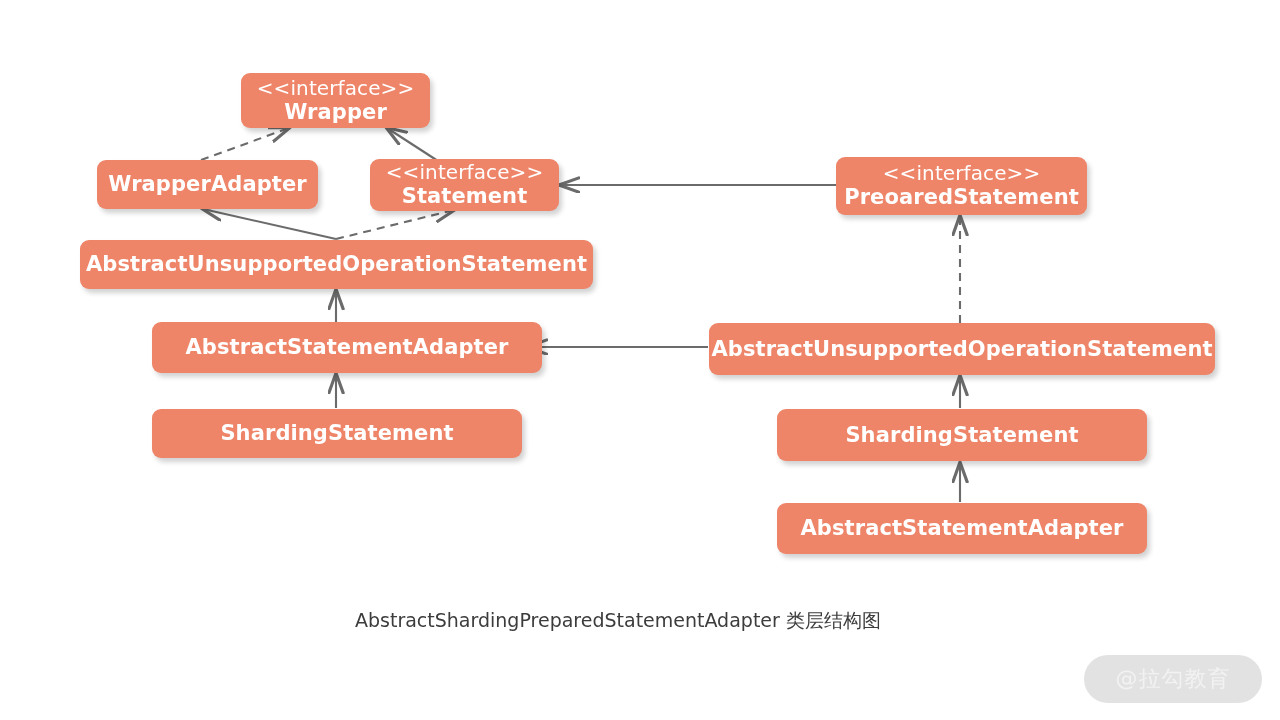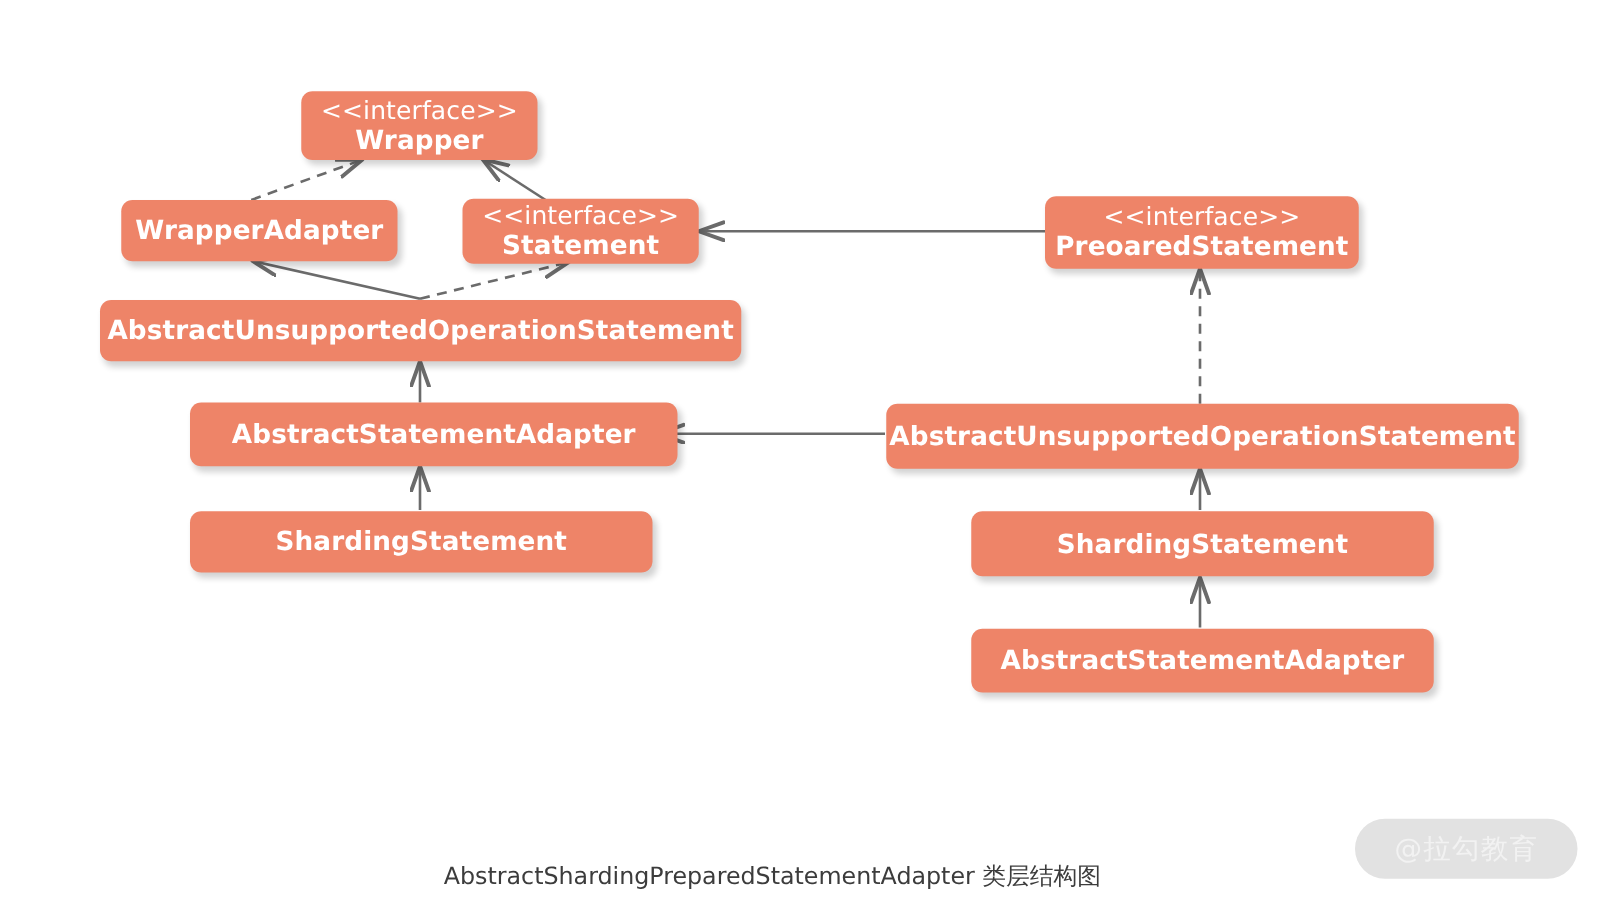--- a/index.html
+++ b/index.html
@@ -143,19 +143,19 @@
   </div>
 
   <div class="node" style="left:777px; top:409px; width:370px; height:52px;">
     <span class="nodename">ShardingStatement</span>
   </div>
 
   <div class="node" style="left:777px; top:503px; width:370px; height:51px;">
     <span class="nodename">AbstractStatementAdapter</span>
   </div>
 
-  <div class="caption" style="left:355px; top:688px;">AbstractShardingPreparedStatementAdapter 类层结构图</div>
+  <div class="caption" style="left:355px; top:608px;">AbstractShardingPreparedStatementAdapter 类层结构图</div>
 
   <div class="watermark" style="left:1084px; top:655px; width:178px; height:48px;">
     <span>@拉勾教育</span>
   </div>
 
 </div>
 
 </body></html>

